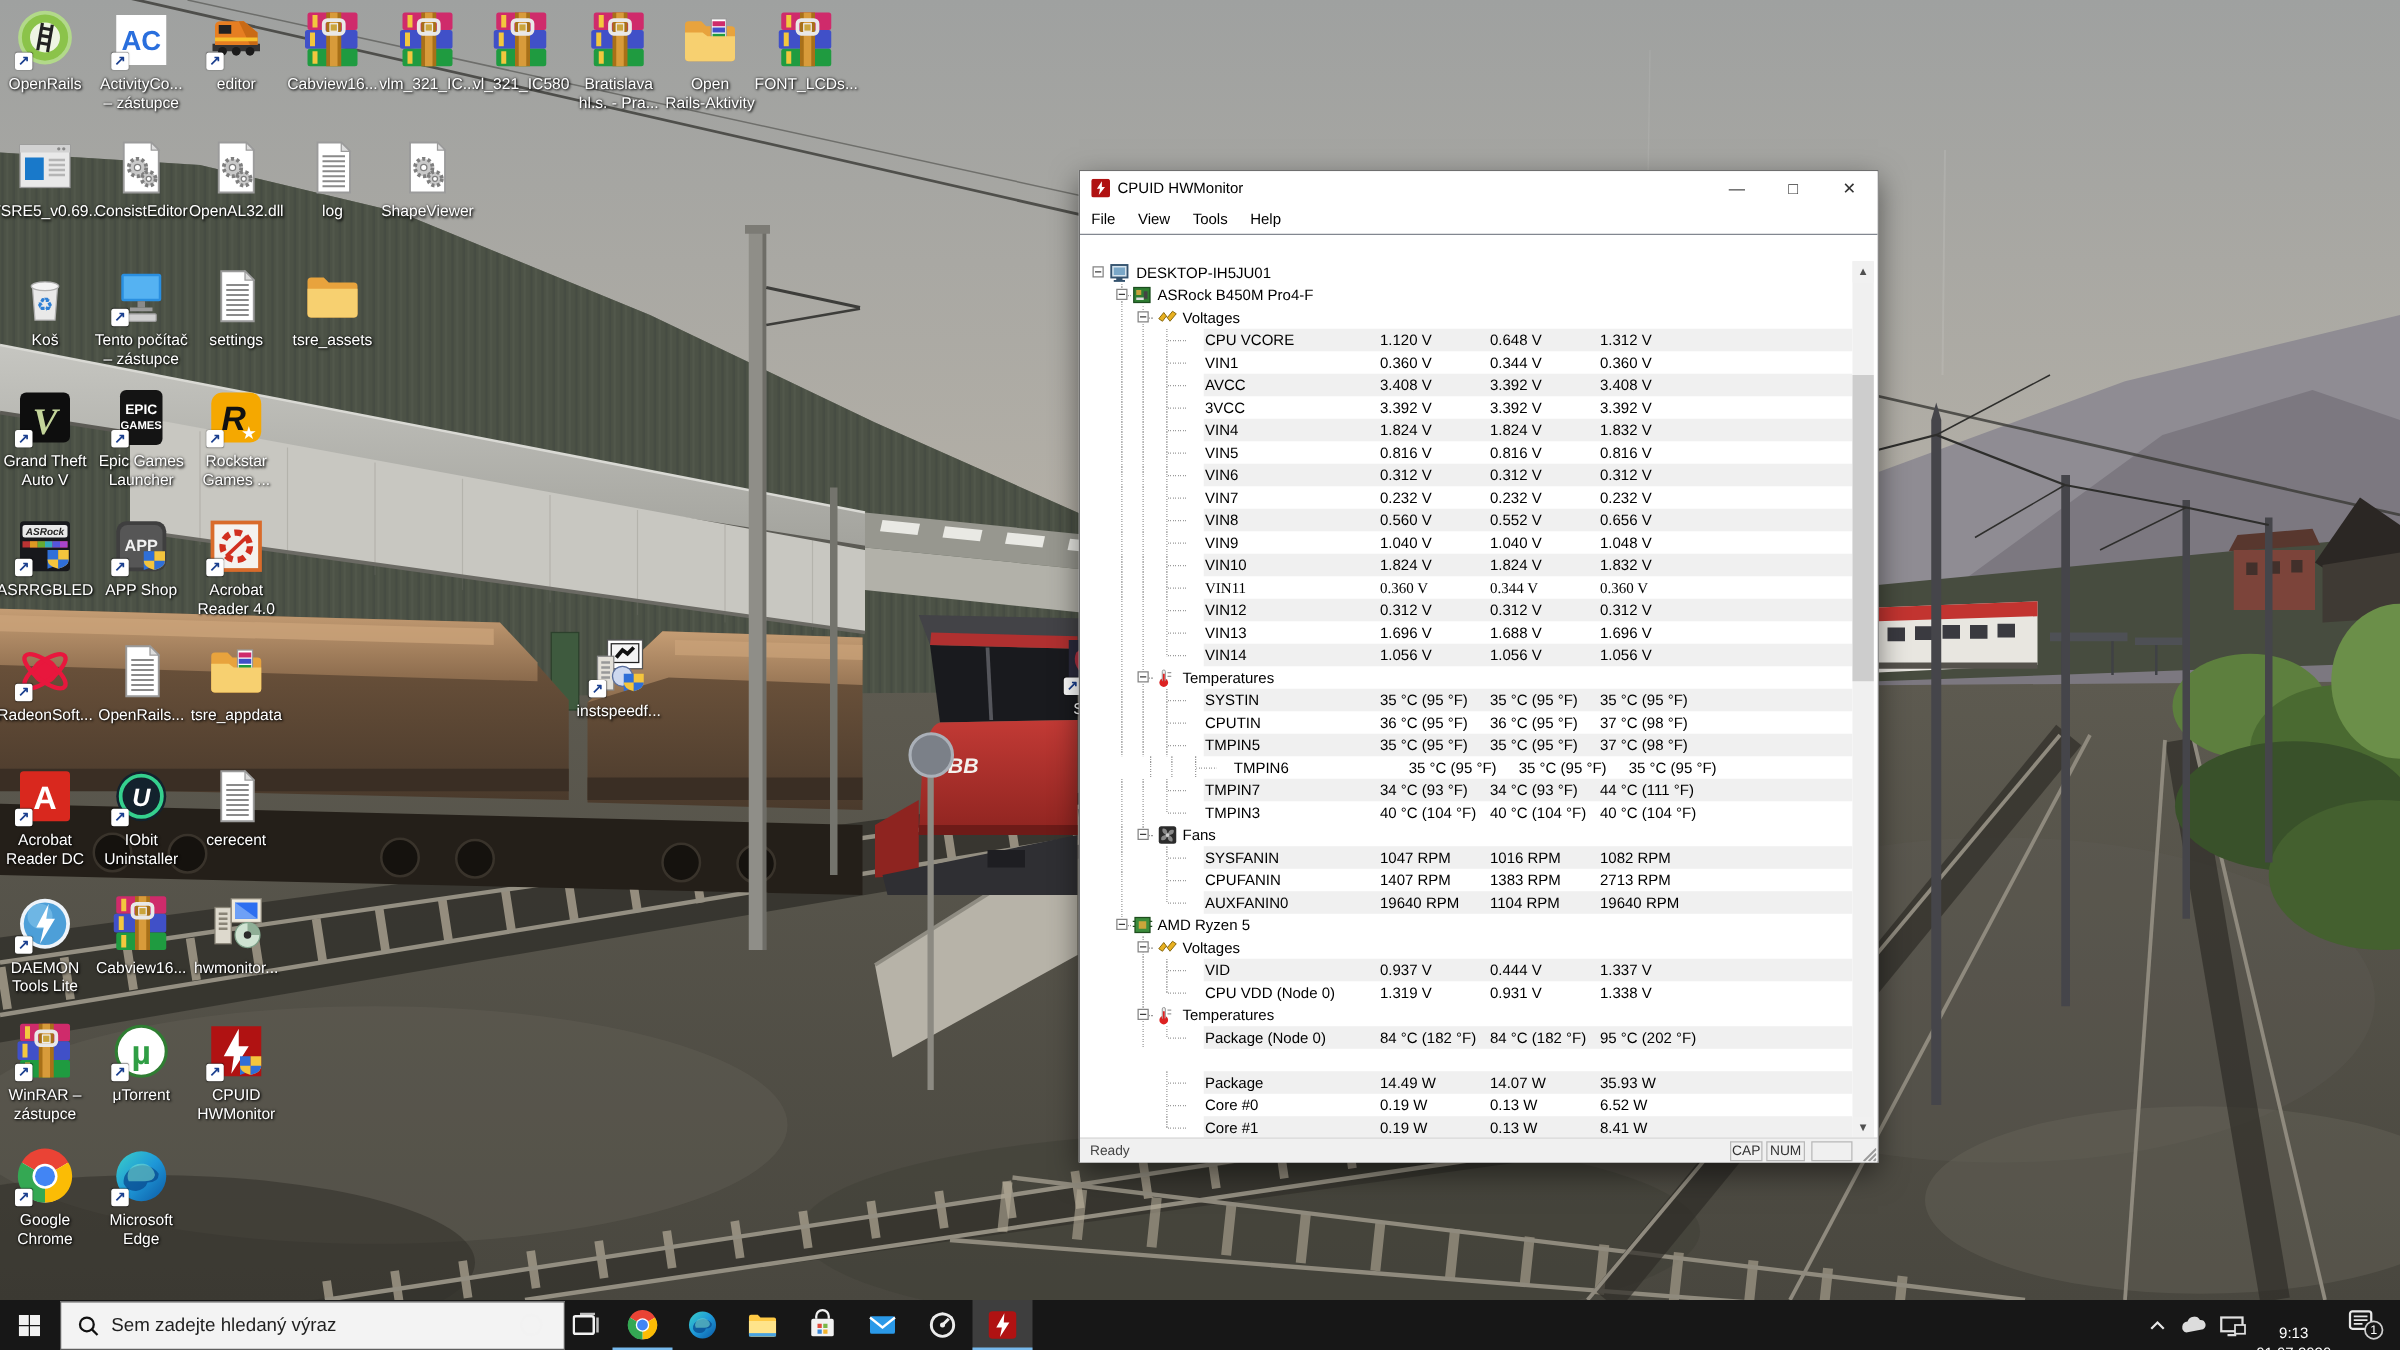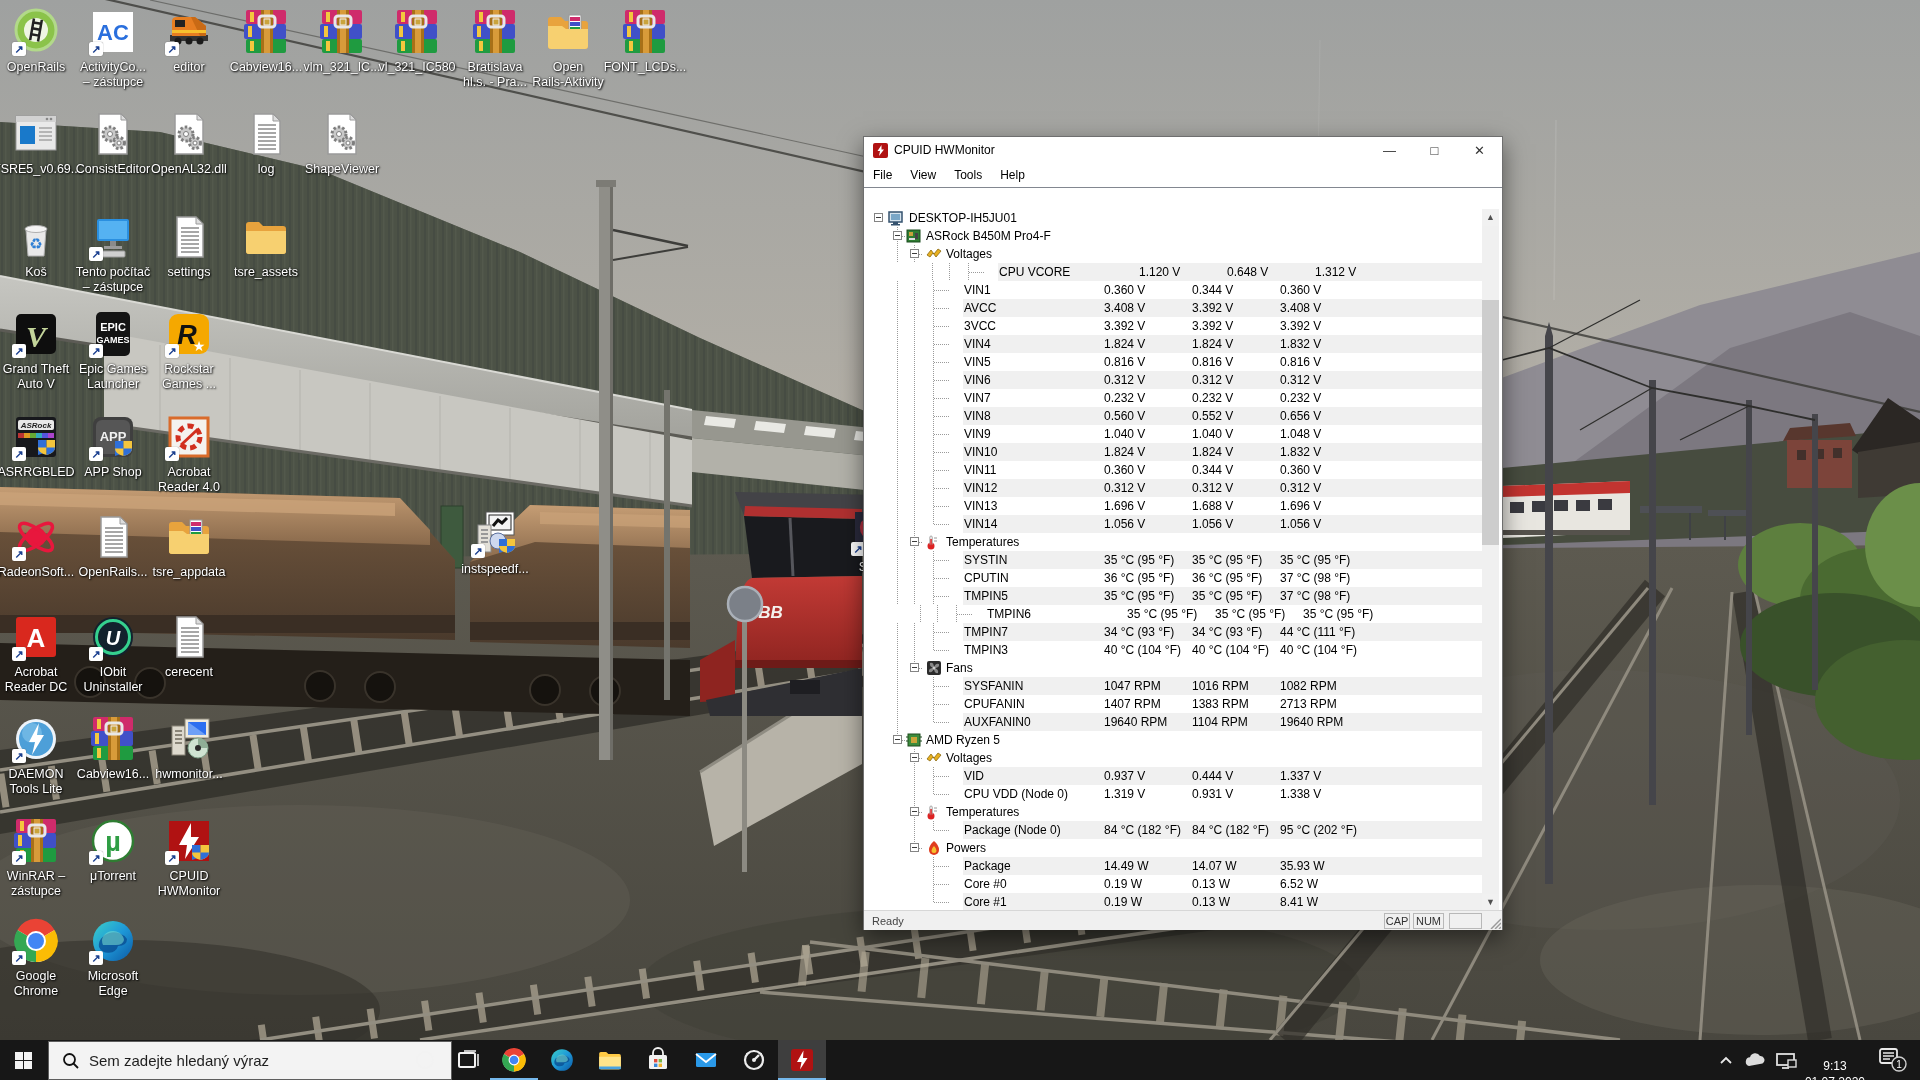--- a/index.html
+++ b/index.html
@@ -915,21 +915,21 @@
           <div class="trow" style="top: 36px;">
             <div class="vline" style="left:33px;top:0;height:18px;"></div>
             <div class="vline" style="left:50px;top:0;height:18px;"></div>
             <div class="hline" style="left:51px;top:9px;width:8px;"></div>
             <div class="expander" style="left:46px;top:4px;"></div>
             <div class="ticon" style="left:62px;"><svg width="16" height="16">
                 <path d="M1 9 L5 4 L8 8 L12 3 L15 5 L10 11 L7 7 L4 11 Z" fill="#e8b020" stroke="#8a6a10" stroke-width="0.8"></path>
               </svg></div>
             <div class="tlabel" style="left:82px;">Voltages</div>
           </div>
-          <div class="trow" style="top: 54px; margin-left: 35px;">
+          <div class="trow" style="top: 54px;">
             <div class="stripe"></div>
             <div class="vline" style="left:33px;top:0;height:18px;"></div>
             <div class="vline" style="left:50px;top:0;height:18px;"></div>
             <div class="vline" style="left:69px;top:0;height:18px;"></div>
             <div class="hline" style="left:70px;top:9px;width:16px;"></div>
             <div class="tlabel" style="left:100px;">CPU VCORE</div>
             <div class="tval" style="left:240px;">1.120 V</div>
             <div class="tval" style="left:328px;">0.648 V</div>
             <div class="tval" style="left:416px;">1.312 V</div>
           </div>
@@ -1031,21 +1031,21 @@
             <div class="stripe"></div>
             <div class="vline" style="left:33px;top:0;height:18px;"></div>
             <div class="vline" style="left:50px;top:0;height:18px;"></div>
             <div class="vline" style="left:69px;top:0;height:18px;"></div>
             <div class="hline" style="left:70px;top:9px;width:16px;"></div>
             <div class="tlabel" style="left:100px;">VIN10</div>
             <div class="tval" style="left:240px;">1.824 V</div>
             <div class="tval" style="left:328px;">1.824 V</div>
             <div class="tval" style="left:416px;">1.832 V</div>
           </div>
-          <div class="trow" style="top: 252px;">
+          <div class="trow" style="top: 252px; font-family: Liberation Serif, serif;">
             <div class="vline" style="left:33px;top:0;height:18px;"></div>
             <div class="vline" style="left:50px;top:0;height:18px;"></div>
             <div class="vline" style="left:69px;top:0;height:18px;"></div>
             <div class="hline" style="left:70px;top:9px;width:16px;"></div>
             <div class="tlabel" style="left:100px;">VIN11</div>
             <div class="tval" style="left:240px;">0.360 V</div>
             <div class="tval" style="left:328px;">0.344 V</div>
             <div class="tval" style="left:416px;">0.360 V</div>
           </div>
           <div class="trow" style="top: 270px;">
@@ -1257,30 +1257,20 @@
           </div>
           <div class="trow" style="top: 612px;">
             <div class="stripe"></div>
             <div class="vline" style="left:50px;top:0;height:18px;"></div>
             <div class="vline" style="left:69px;top:0;height:10px;"></div>
             <div class="hline" style="left:70px;top:9px;width:16px;"></div>
             <div class="tlabel" style="left:100px;">Package (Node 0)</div>
             <div class="tval" style="left:240px;">84 °C  (182 °F)</div>
             <div class="tval" style="left:328px;">84 °C  (182 °F)</div>
             <div class="tval" style="left:416px;">95 °C  (202 °F)</div>
-          </div>
-          <div class="trow" style="top: 630px;">
-            <div class="vline" style="left:50px;top:0;height:10px;"></div>
-            <div class="hline" style="left:51px;top:9px;width:8px;"></div>
-            <div class="expander" style="left:46px;top:4px;"></div>
-            <div class="ticon" style="left:62px;"><svg width="16" height="16">
-                <path d="M8 1 q5 4 5 9 a5 5 0 0 1 -10 0 q0-5 5-9" fill="#e03c1e"></path>
-                <path d="M8 6 q2.5 2.5 2.5 4.5 a2.5 2.5 0 0 1 -5 0 q0-2 2.5-4.5" fill="#f6c02e"></path>
-              </svg></div>
-            <div class="tlabel" style="left:82px;">Powers</div>
           </div>
           <div class="trow" style="top: 648px;">
             <div class="stripe"></div>
             <div class="vline" style="left:69px;top:0;height:18px;"></div>
             <div class="hline" style="left:70px;top:9px;width:16px;"></div>
             <div class="tlabel" style="left:100px;">Package</div>
             <div class="tval" style="left:240px;">14.49 W</div>
             <div class="tval" style="left:328px;">14.07 W</div>
             <div class="tval" style="left:416px;">35.93 W</div>
           </div>

